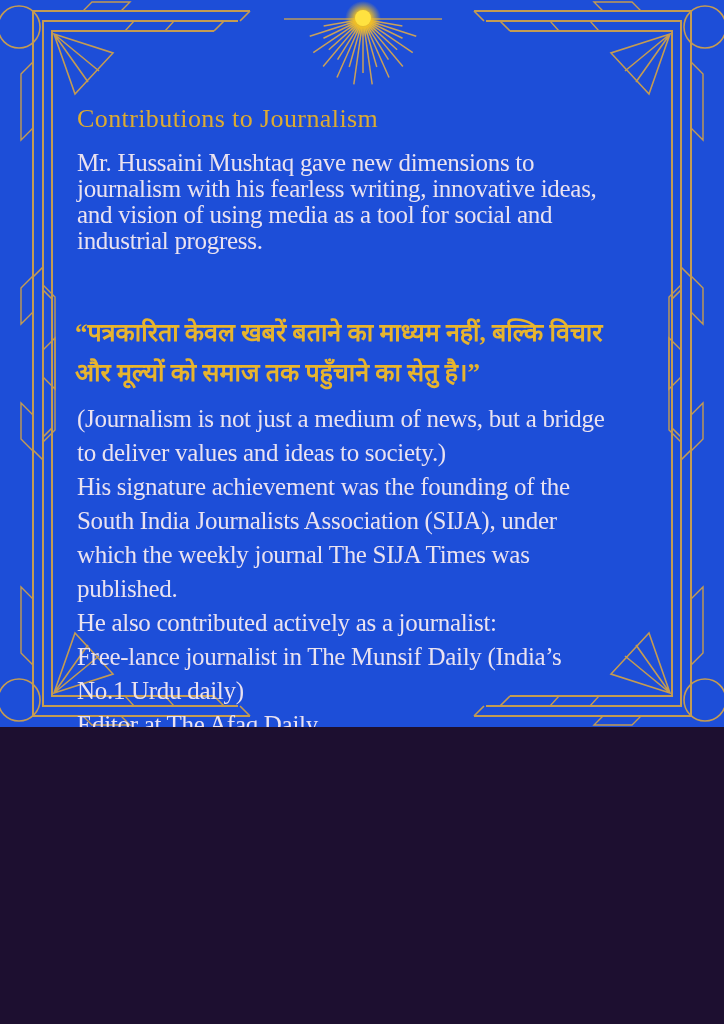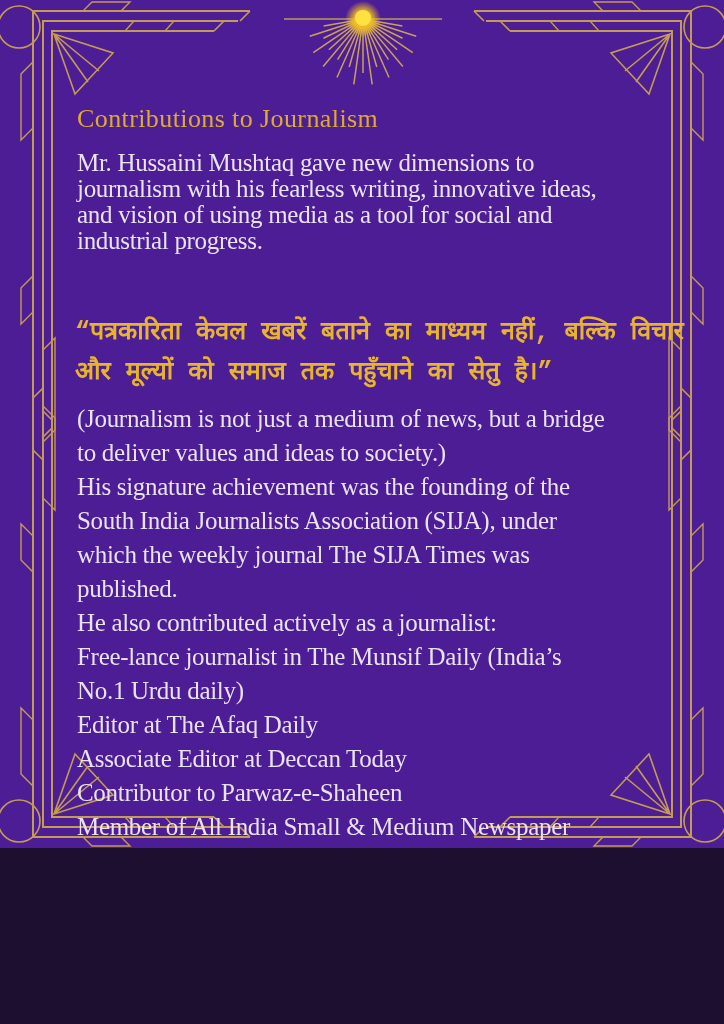--- a/index.html
+++ b/index.html
@@ -1,19 +1,19 @@
 <!DOCTYPE html>
 <html><head>
 <meta charset="utf-8">
 <style>
   html,body{margin:0;padding:0;background:#1d0f30;}
   .canvas{
     position:relative;
-    width:724px;height:848px;
-    background:#4c1d95;
+    width:724px;height:727px;
+    background:#1d4ed8;
     overflow:hidden;
     font-family:"Liberation Serif","DejaVu Serif",serif;
   }
   svg{display:block}
   .corner{position:absolute;width:260px;height:480px;pointer-events:none}
   .corner.tl{top:0;left:0}
   .corner.tr{top:0;right:0;transform:scaleX(-1)}
   .corner.bl{bottom:0;left:0;transform:scaleY(-1)}
   .corner.br{bottom:0;right:0;transform:scale(-1,-1)}
   .sun{position:absolute;left:278px;top:0;width:170px;height:95px}
@@ -23,21 +23,21 @@
     font-size:26px;letter-spacing:.4px;
     color:#ddab31;white-space:pre;
   }
   .intro{
     position:absolute;left:77px;top:150px;
     font-size:25px;line-height:26px;letter-spacing:-.3px;
     color:#eae2f0;white-space:pre;
   }
   .quote{
     position:absolute;left:75px;top:313px;
-    font-family:Liberation Mono, monospace;
+    font-family:Liberation Serif, serif;
     font-weight:bold;
     font-size:25px;line-height:40px;
     color:#e7b42e;white-space:pre;
   }
   .details{
     position:absolute;left:77px;top:402px;
     font-size:25px;line-height:34px;letter-spacing:-.3px;
     color:#eae2f0;white-space:pre;
   }
 </style>

